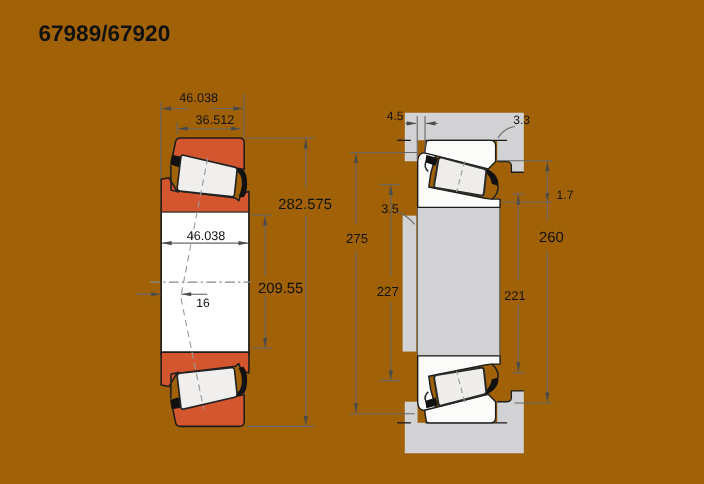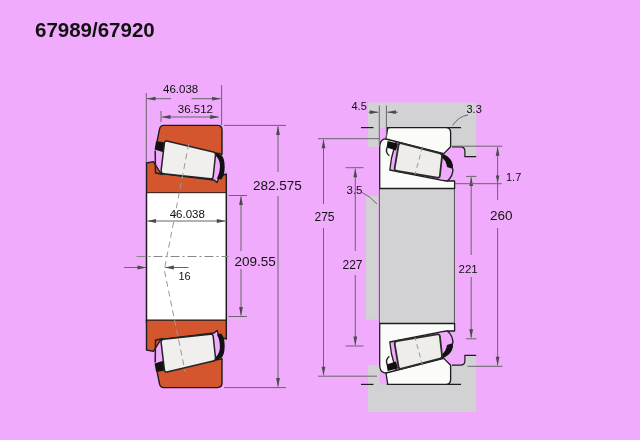--- a/index.html
+++ b/index.html
@@ -1,16 +1,16 @@
 <!DOCTYPE html>
 <html><head>
 <meta charset="utf-8">
 <style>
   html,body{margin:0;padding:0;background:#ffffff;}
-  .page{position:relative;width:640px;height:440px;background:#f0abfc;overflow:hidden;
+  .page{position:relative;width:640px;height:440px;background:#a16207;overflow:hidden;
         font-family:"Liberation Sans", sans-serif;text-decoration:underline;}
   svg text{font-family:"Liberation Sans", sans-serif;fill:#111;}
 </style>
 </head>
 <body>
 <div class="page">
 <svg width="640" height="440" viewBox="0 0 640 440" xmlns="http://www.w3.org/2000/svg">
 <defs>
 <marker id="ae" markerWidth="10" markerHeight="7" refX="9" refY="3.5" orient="auto-start-reverse" markerUnits="userSpaceOnUse">
   <path d="M0.5,1.6 L9.3,3.5 L0.5,5.4 Z" fill="#4a4a4a"></path>

